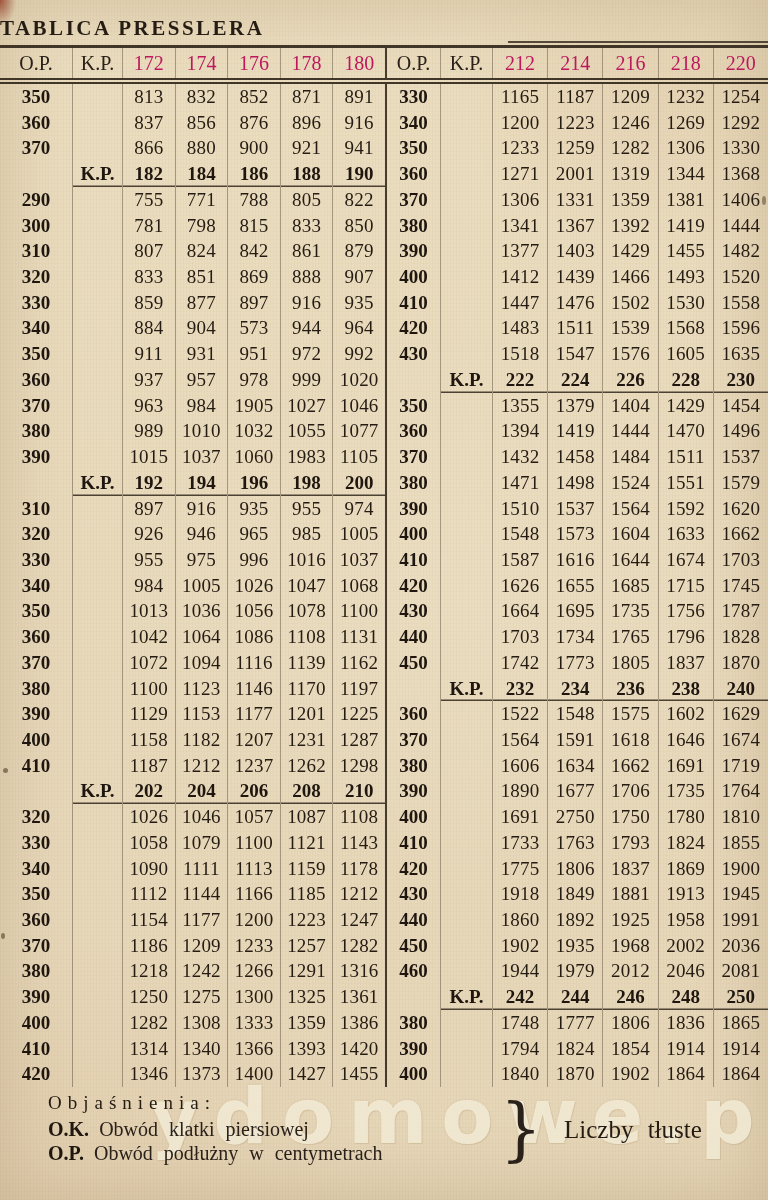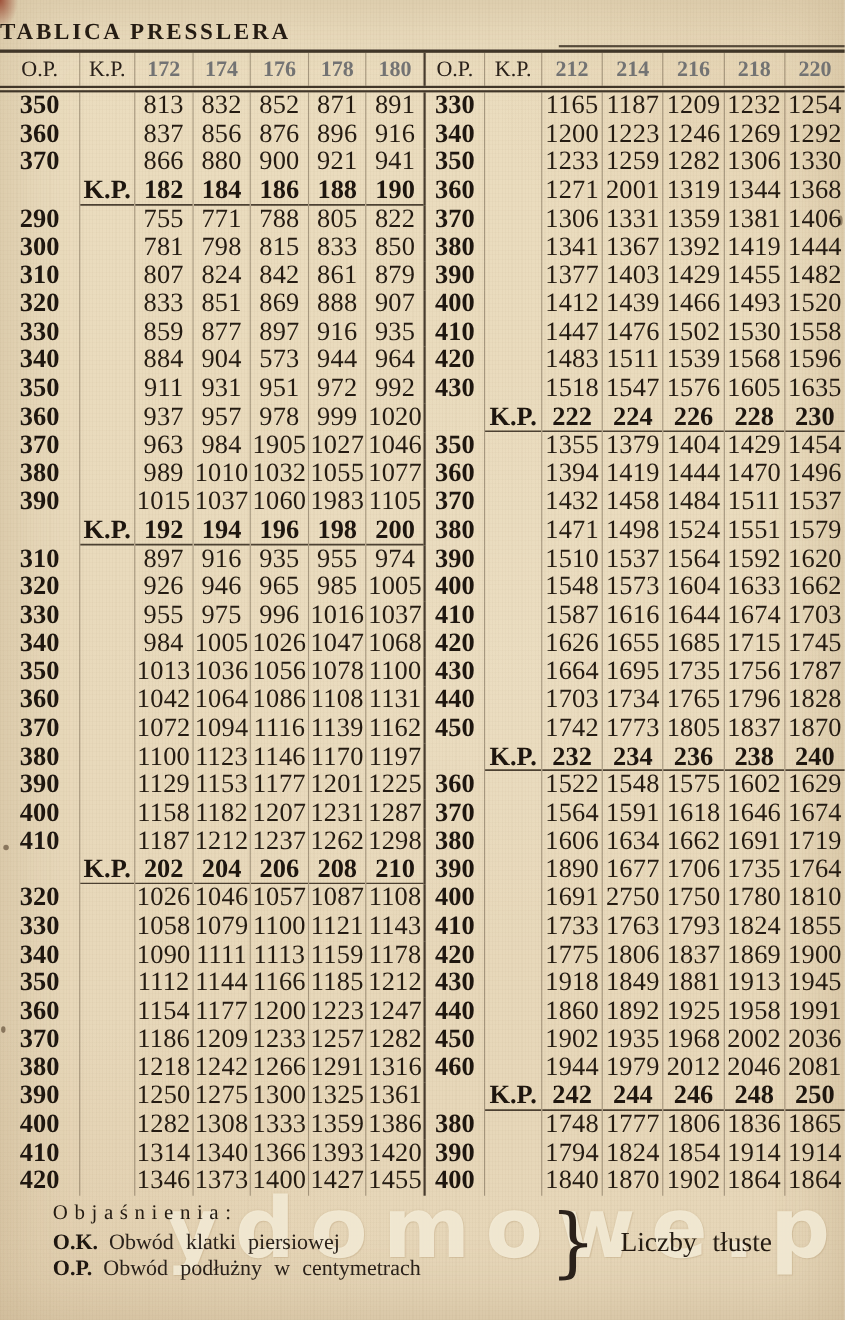--- a/index.html
+++ b/index.html
@@ -34,22 +34,22 @@
     background:rgba(50,40,28,.8);}
   .cell{box-sizing:border-box;text-align:center;white-space:nowrap;overflow:visible;
     border-left:1px solid rgba(72,58,40,.42);}
   .c0{width:72px;border-left:none;}
   .c1{width:50px;}
   .c2,.c3,.c4,.c5,.c6{width:52.6px;}
   .c7{width:55px;border-left:2px solid rgba(42,32,21,.85);}
   .c8{width:52px;}
   .c9,.c10,.c11,.c12,.c13{width:55.2px;}
   .hrow .cell{font-weight:400;}
-  .hrow .hval{font-weight:700;color:#737373;}
-  .tbody{font-size:24px;}
+  .hrow .hval{font-weight:400;color:#be185d;}
+  .tbody{font-size:19px;}
   .trow{display:flex;height:25.72px;line-height:25.72px;}
   .bold{font-weight:700;color:#1e160f;}
   .val{color:#241b12;letter-spacing:.2px;}
   .rule{box-shadow:inset 0 -1.6px 0 rgba(48,38,26,.85);}
 
   .footnotes{position:absolute;top:1092px;left:48px;width:672px;font-size:20px;z-index:2;}
   .fn-heading{letter-spacing:6px;font-size:19px;margin-bottom:4px;color:#241b12;}
   .fn-row{margin-top:1px;word-spacing:6px;}
   .fn-label{font-weight:700;color:#1e160f;margin-right:10px;}
   .fn-note{margin-top:3px;word-spacing:6px;}

